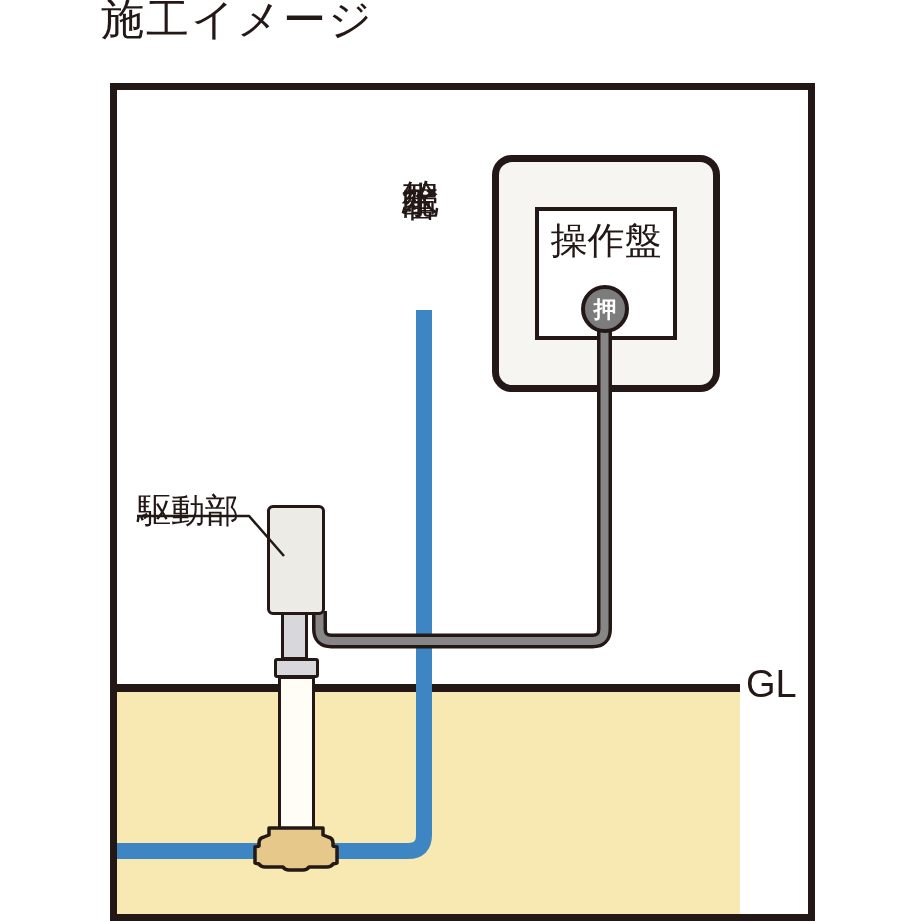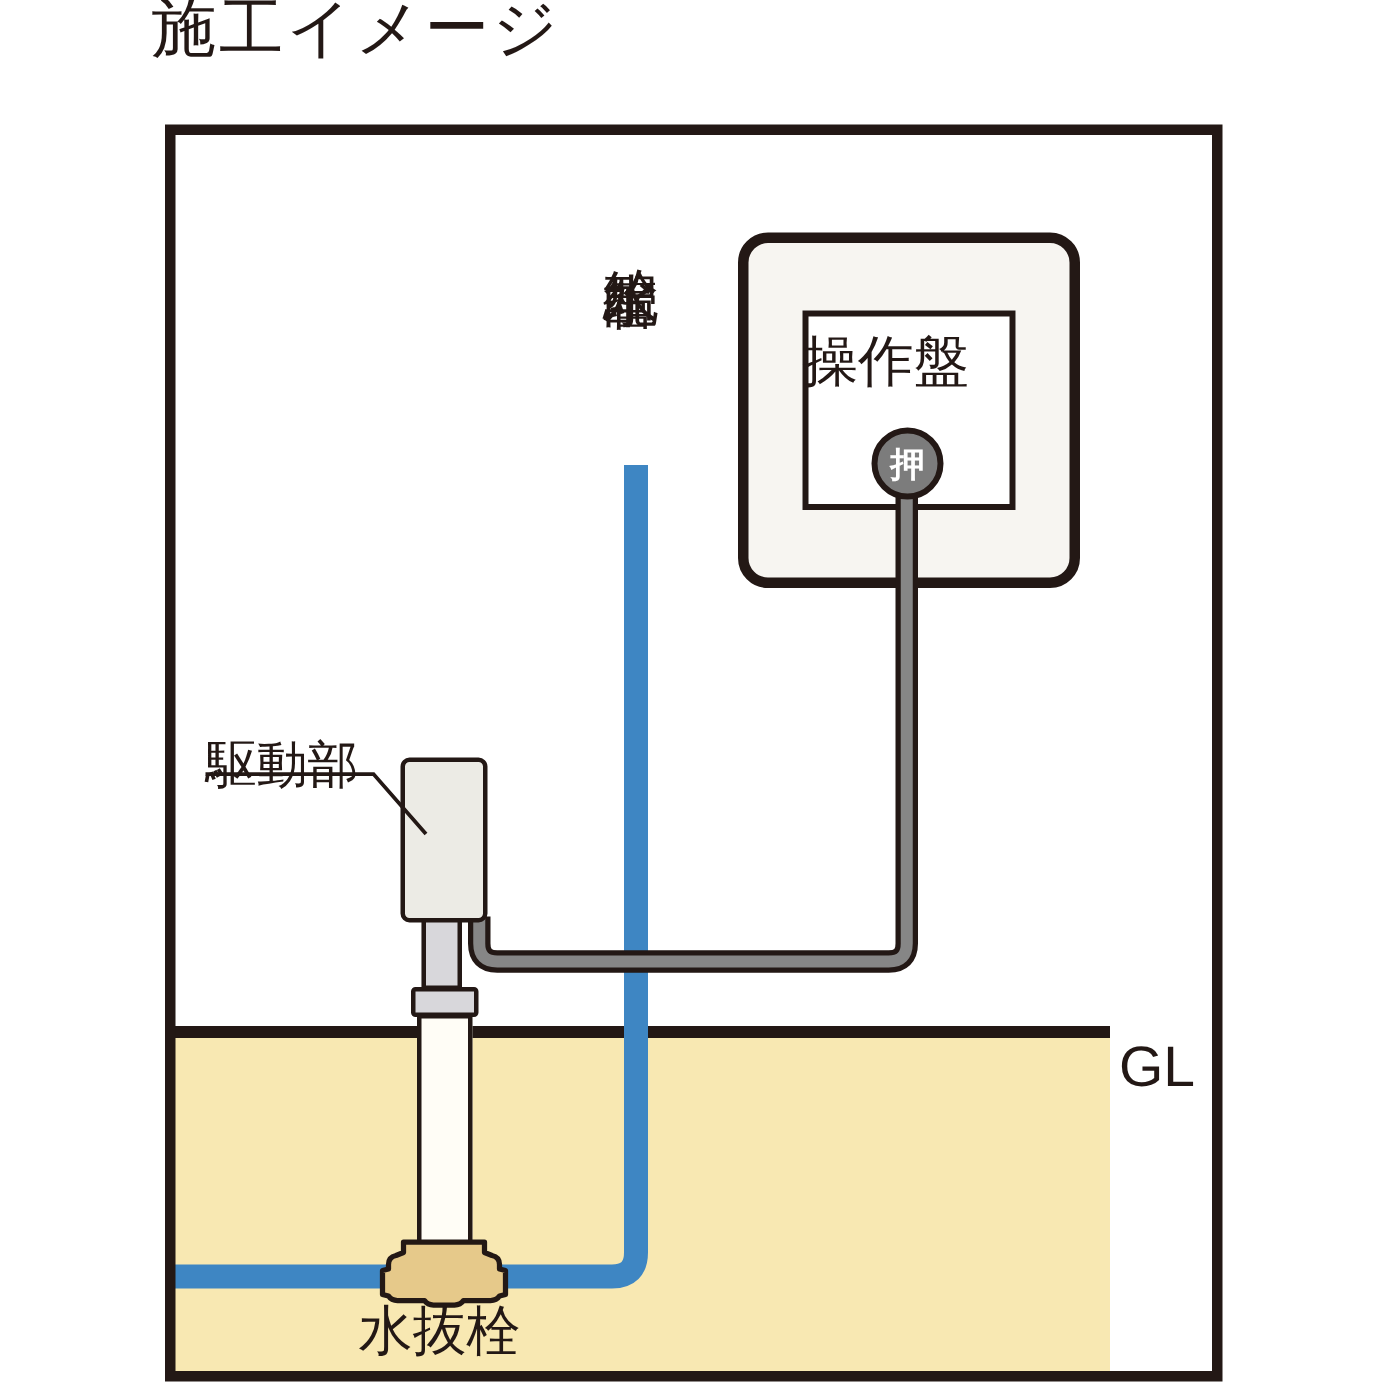--- a/index.html
+++ b/index.html
@@ -11,28 +11,28 @@
   
   .title{left:101px;top:-4px;font-size:43px;font-weight:500;letter-spacing:2px;line-height:1.1;}
 
   
   .main-box{left:110px;top:83px;width:705px;height:838px;border:7px solid var(--line-black);
             box-sizing:border-box;background:transparent;}
 
   
   .ground{left:116px;top:691px;width:624px;height:225px;background:var(--ground-tan);}
   .gl-line{left:116px;top:684px;width:624px;height:8px;background:var(--line-black);}
-  .gl-text{left:746px;top:664px;font-size:38px;font-weight:500;line-height:1.1;margin-top:28px;}
+  .gl-text{left:746px;top:664px;font-size:38px;font-weight:500;line-height:1.1;}
 
   
   .panel-outer{left:492px;top:155px;width:228px;height:237px;border:7px solid var(--line-black);
                border-radius:20px;background:var(--panel-fill);box-sizing:border-box;}
   .panel-inner{left:535px;top:207px;width:142px;height:133px;border:4px solid var(--line-black);
                background:var(--inner-panel-fill);box-sizing:border-box;}
-  .panel-label{left:535px;top:222px;width:142px;font-size:37px;font-weight:500;line-height:1;}
+  .panel-label{left:535px;top:222px;width:142px;text-align:center;font-size:37px;font-weight:500;line-height:1;}
 
   
   .push-button{left:581px;top:285px;width:48px;height:48px;border-radius:50%;
                background:var(--button-gray);border:4px solid var(--line-black);box-sizing:border-box;
                display:flex;align-items:center;justify-content:center;}
   .push-button span{color:#ffffff;font-size:23px;font-weight:700;line-height:1;}
 
   
   .riser-pipe{left:278px;top:676px;width:37px;height:158px;background:var(--pipe-white);
               border:3px solid var(--line-black);box-sizing:border-box;}
@@ -88,15 +88,14 @@
   <div class="abs main-box"></div>
 
   <svg class="layer" viewBox="0 0 922 922">
     <path d="M 137 516 H 249 L 284 556" fill="none" style="stroke:var(--line-black);" stroke-width="2.5"></path>
   </svg>
 
   <div class="abs title">施工イメージ</div>
   <div class="abs supply-label">給水配管</div>
   <div class="abs drive-label">駆動部</div>
   <div class="abs gl-text">GL</div>
-  <div class="abs valve-label">水抜栓</div>
 
 </div>
 
 </body></html>

